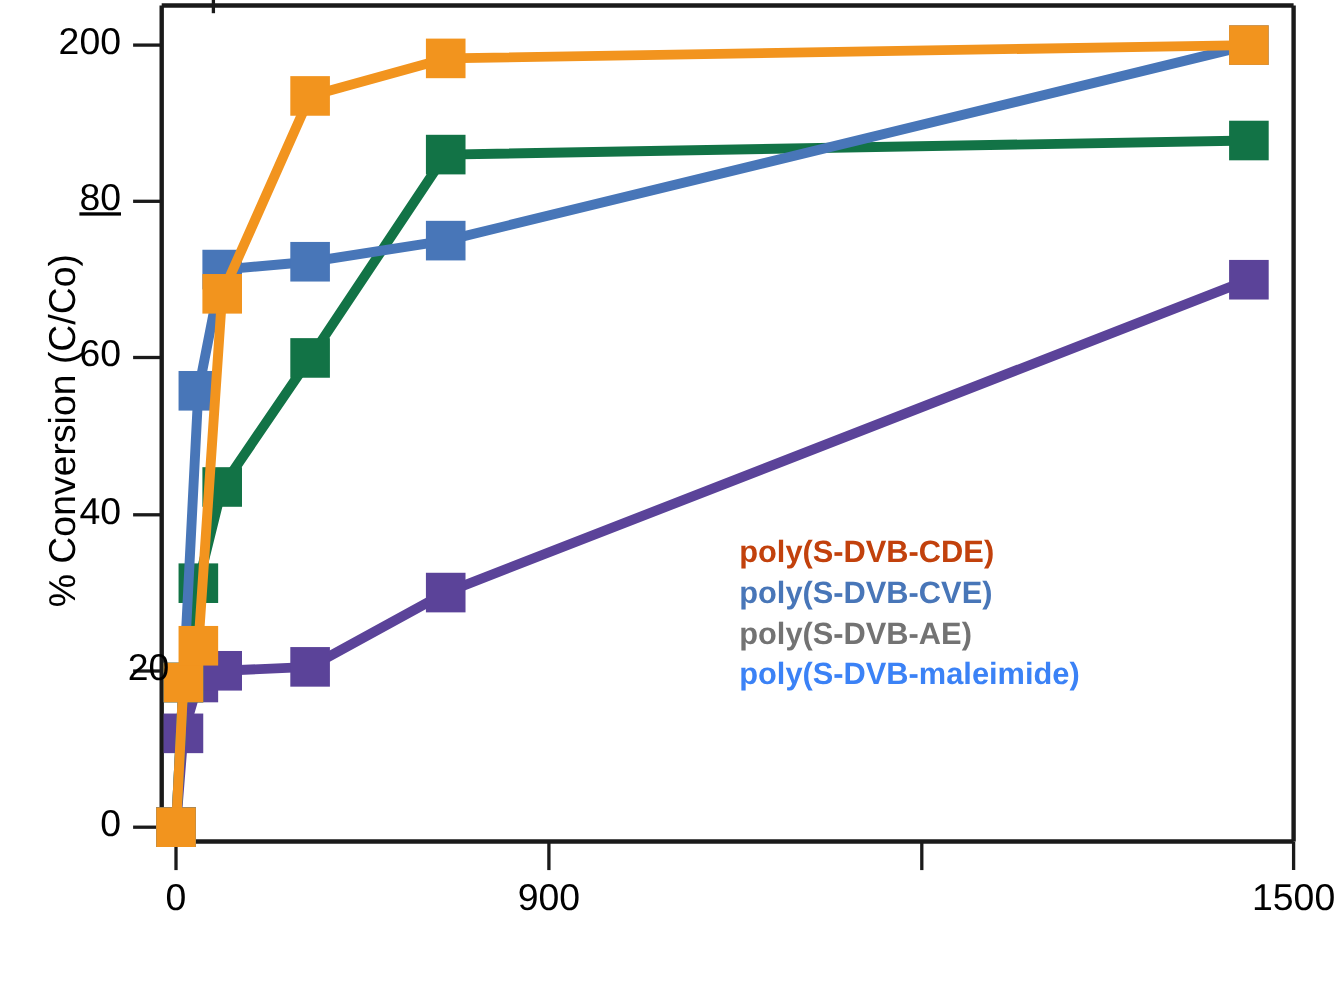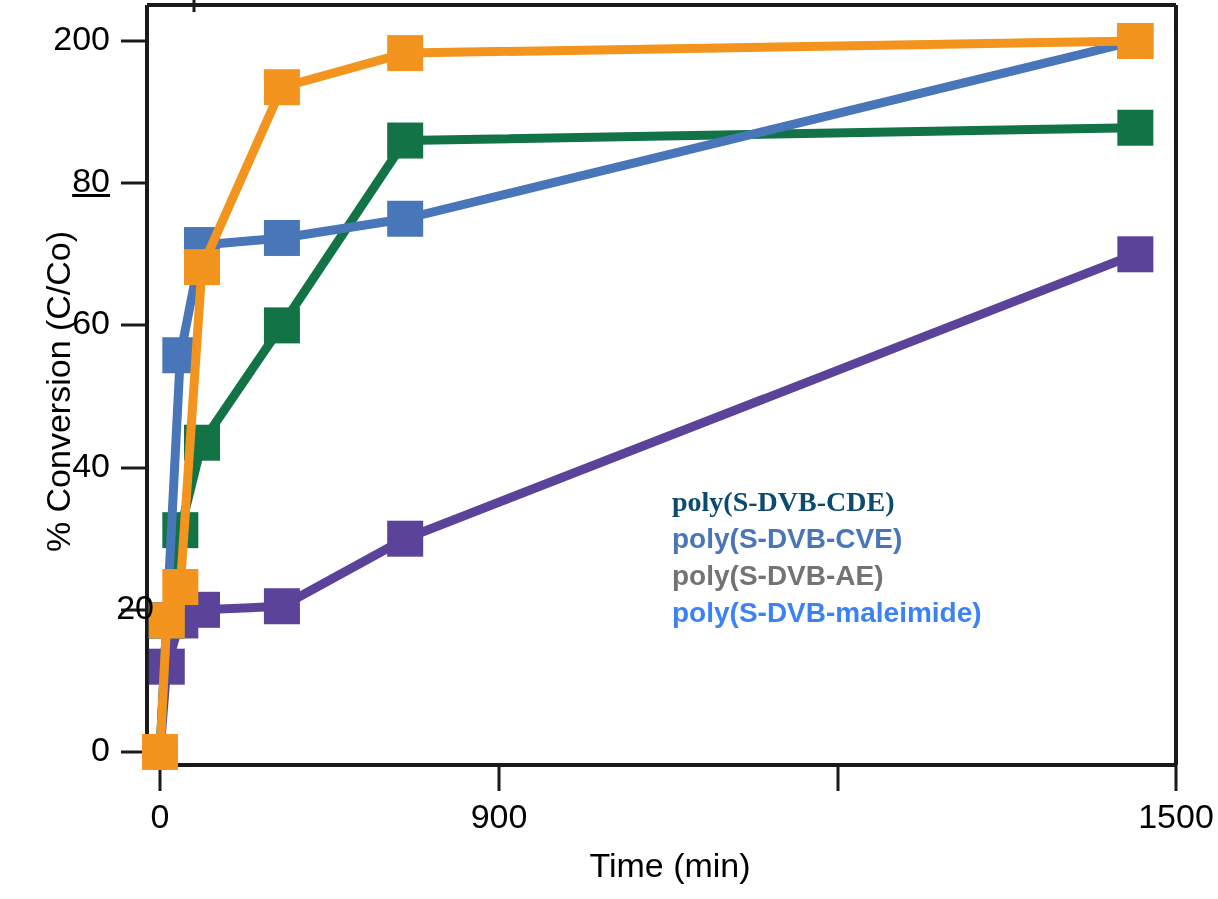--- a/index.html
+++ b/index.html
@@ -95,22 +95,21 @@
   <div class="tick-label ytick" style="left:0px;top:303px;">60</div>
   <div class="tick-label ytick" style="left:0px;top:446px;">40</div>
   <div class="tick-label ytick" style="left:0px;top:588px;padding-left:44px;">20</div>
   <div class="tick-label ytick" style="left:0px;top:730px;">0</div>
 
   <div class="tick-label xtick" style="left:80px;top:797px;">0</div>
   <div class="tick-label xtick" style="left:419px;top:797px;">900</div>
   <div class="tick-label xtick" style="left:1096px;top:797px;">1500</div>
 
   <div class="axis-title" id="y-axis-title">% Conversion (C/Co)</div>
-  <div class="axis-title" id="x-axis-title">Time (min)</div>
 
   <div id="legend">
-    <div class="legend-entry" style="color: #0c4a6e; font-family: Liberation Serif, serif;"><span>poly(S-DVB-CDE)</span></div>
+    <div class="legend-entry" style="color: #c2410c;"><span>poly(S-DVB-CDE)</span></div>
     <div class="legend-entry" style="color: rgb(72, 118, 184);"><span>poly(S-DVB-CVE)</span></div>
     <div class="legend-entry" style="color: #737373;"><span>poly(S-DVB-AE)</span></div>
     <div class="legend-entry" style="color: #3b82f6;"><span>poly(S-DVB-maleimide)</span></div>
   </div>
 
 </div>
 
 </body></html>

